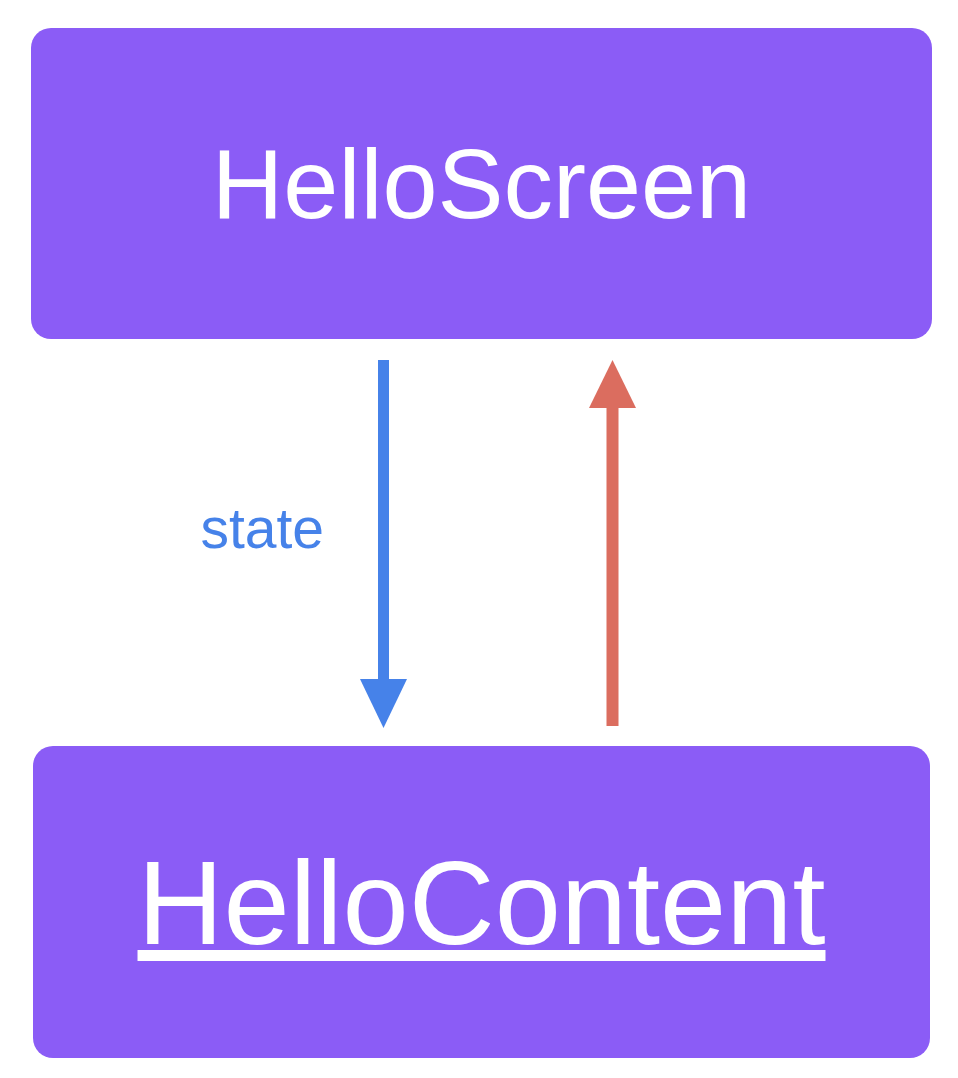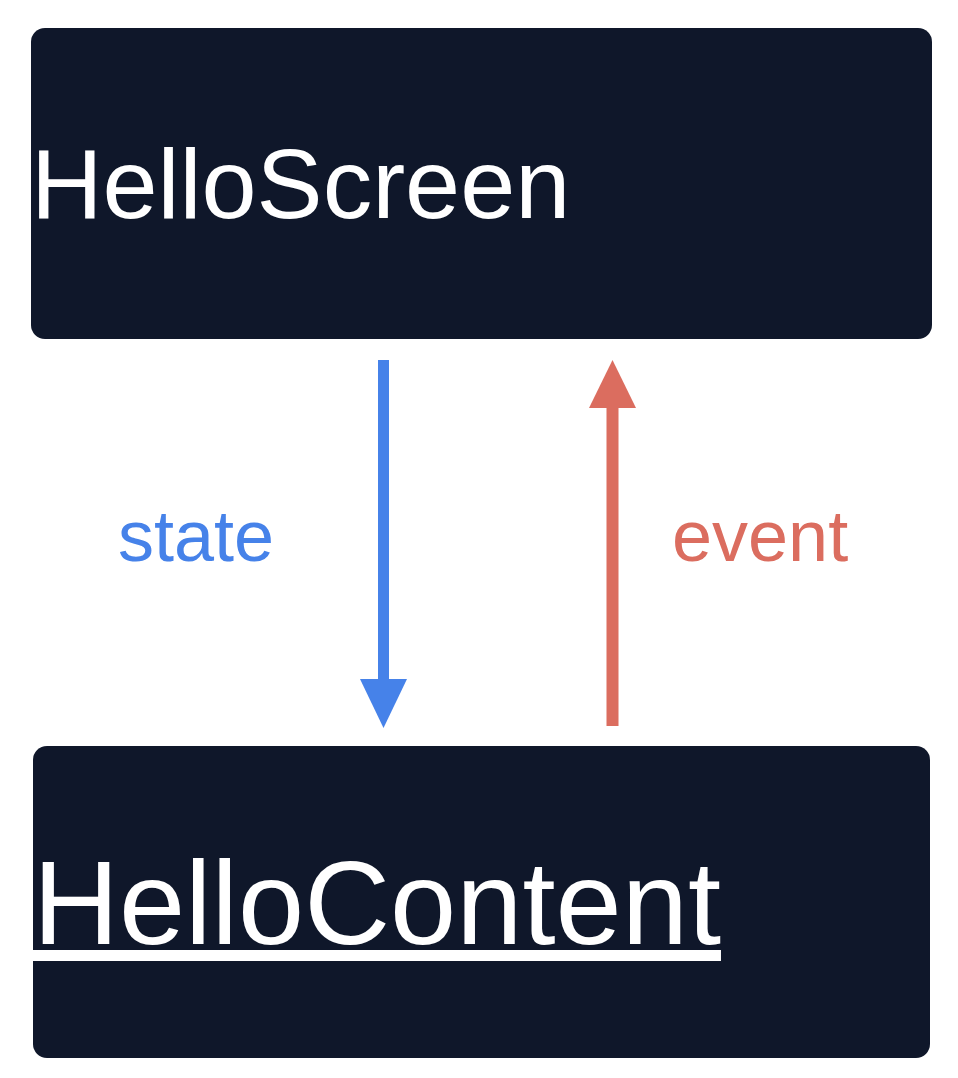--- a/index.html
+++ b/index.html
@@ -9,24 +9,25 @@
   }
   .canvas {
     position: relative;
     width: 958px;
     height: 1078px;
     background: #ffffff;
     overflow: hidden;
   }
   .node-box {
     position: absolute;
-    background: #0f172a;
-    border-radius: 14px;
+    background: #8b5cf6;
+    border-radius: 20px;
     display: flex;
     align-items: center;
+    justify-content: center;
     color: #ffffff;
   }
   .node-box .node-label {
     color: #ffffff;
     white-space: nowrap;
     letter-spacing: 0px;
   }
   .box-top {
     left: 31px;
     top: 28px;
@@ -44,23 +45,23 @@
   .arrow-layer {
     position: absolute;
     left: 0;
     top: 0;
     width: 958px;
     height: 1078px;
     pointer-events: none;
   }
   .edge-label {
     position: absolute;
-    font-size: 72px;
+    font-size: 57px;
     line-height: 1;
-    text-align: left;
+    text-align: right;
     white-space: nowrap;
   }
   .edge-label-state {
     left: 118px;
     top: 500px;
     width: 206px;
     color: #4682E9;
   }
   .edge-label-event {
     left: 672px;
@@ -86,15 +87,14 @@
 
     <line x1="383.5" y1="360" x2="383.5" y2="684" stroke-width="11" stroke="#4682E9"></line>
     <polygon points="360,679 407,679 383.5,728" fill="#4682E9"></polygon>
 
     <line x1="612.5" y1="726" x2="612.5" y2="403" stroke-width="12" stroke="#DB6D5F"></line>
     <polygon points="589,408 636,408 612.5,360" fill="#DB6D5F"></polygon>
   </svg>
 
   <div class="edge-label edge-label-state">state</div>
 
-  <div class="edge-label edge-label-event">event</div>
 
 </div>
 
 </body></html>

